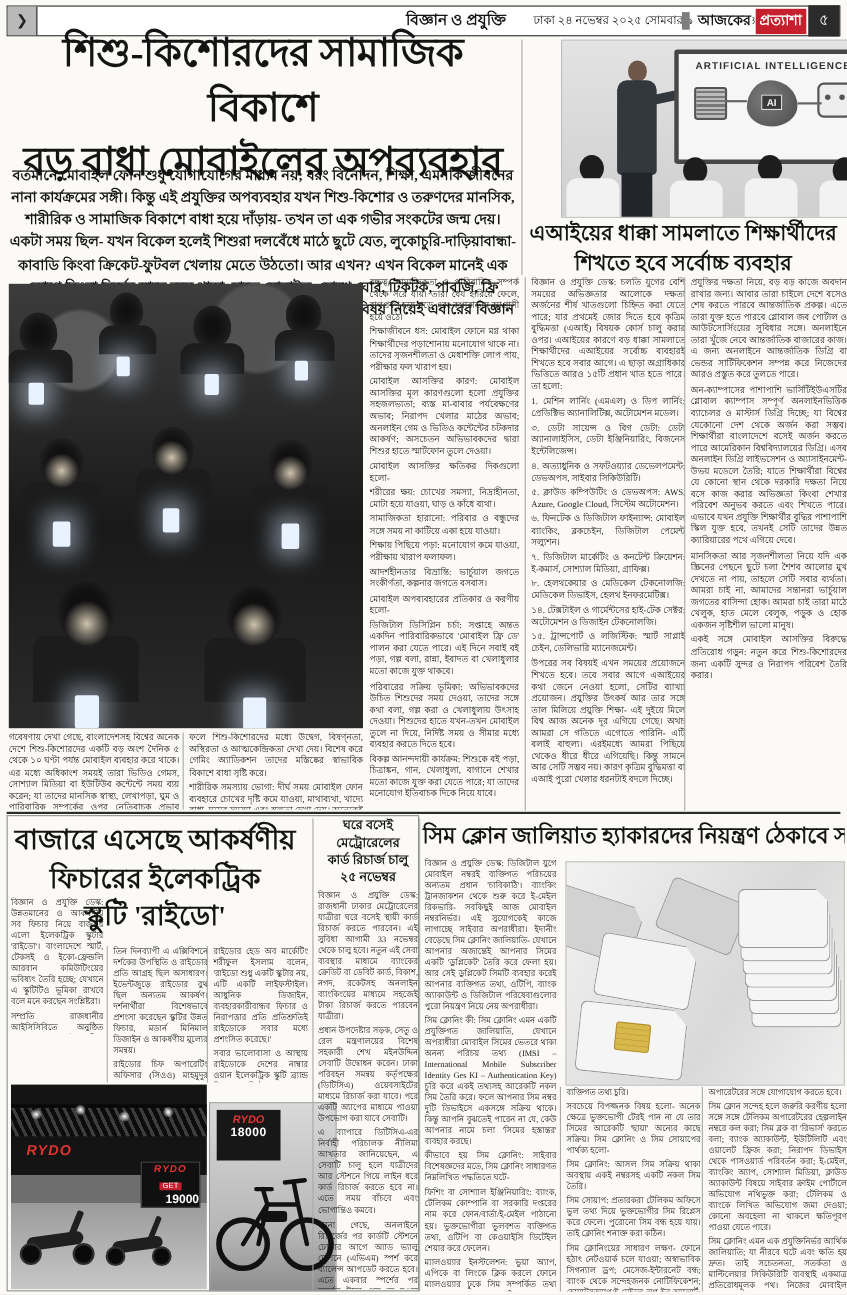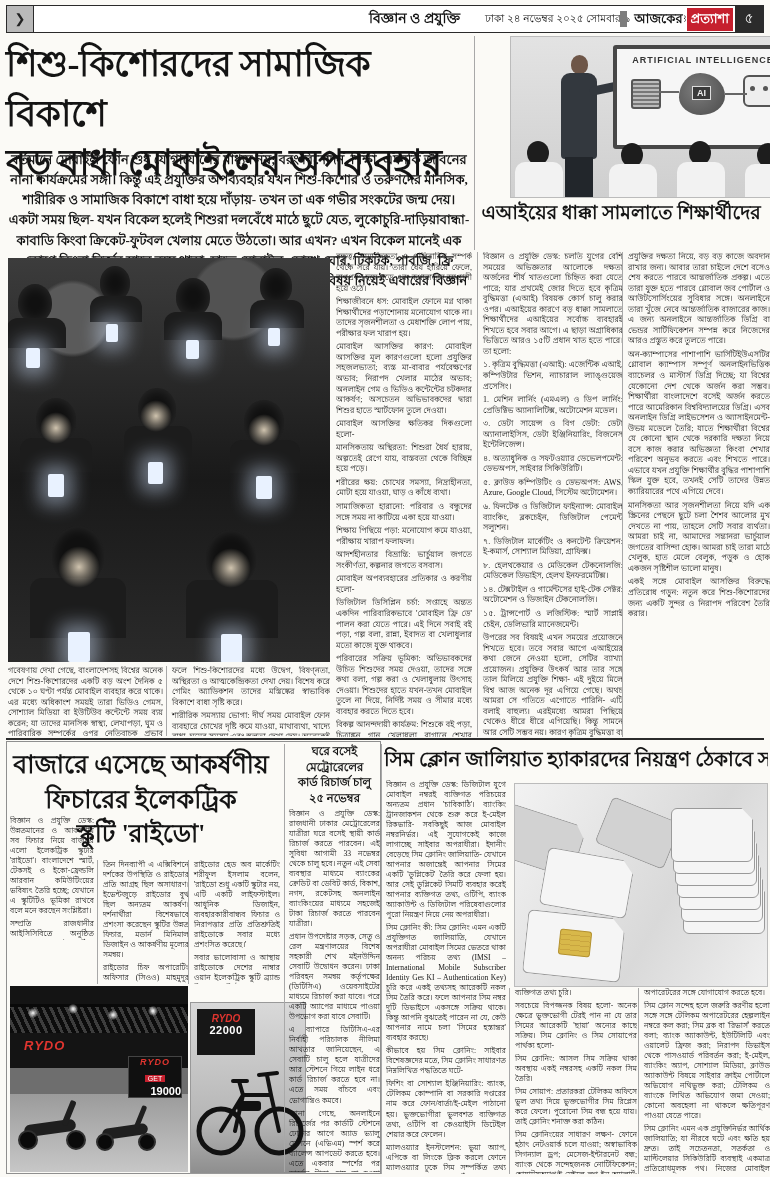--- a/index.html
+++ b/index.html
@@ -12,21 +12,21 @@
              display:flex;align-items:center;justify-content:center;font-size:13px;color:#222;cursor:pointer;}
   .section-name{position:absolute;left:330px;font-weight:bold;font-size:14px;margin-left:32px;}
   .dateline{position:absolute;left:478px;font-size:10.5px;}
   .logo-wrap{position:absolute;right:30px;display:flex;align-items:center;gap:3px;}
   .gray-tab{display:inline-block;width:7px;height:16px;background:#7d7d7d;}
   .logo-black{font-weight:bold;font-size:13px;background:#fff;padding:1px 1px 1px 4px;text-align:center;}
   .logo-red{font-weight:bold;font-size:13px;color:#fff;background:#c6202e;padding:1px 4px;}
   .page-num{position:absolute;right:0;top:-1.5px;width:26px;height:26px;background:#2b2b2b;color:#fff;
             display:flex;align-items:center;justify-content:center;font-size:14px;border:1.5px solid #2b2b2b;}
   
-  .feat-headline{position:absolute;left:6px;top:40px;width:466px;font-weight:bold;
+  .feat-headline{position:absolute;left:6px;top:24px;width:466px;text-align:center;font-weight:bold;
                  font-size:36px;line-height:1.38;letter-spacing:-0.5px;}
   .feat-lead{position:absolute;left:8px;top:150px;width:462px;font-size:13px;font-weight:600;
              line-height:1.55;text-align:center;}
   .vrule{position:absolute;width:1px;background:#a8a8a8;}
   .hrule{position:absolute;height:1.5px;background:#2b2b2b;}
   
   .col{position:absolute;font-size:8px;line-height:1.32;text-align:justify;overflow:hidden;}
   .col p{margin:0 0 3px;}
   .rule-l{border-left:1px solid #a8a8a8;padding-left:5px;}
   
@@ -159,20 +159,21 @@
         <div class="st-shirt"></div>
       </div>
     <div class="student" style="left:232px;top:106px">
         <div class="st-head"></div>
         <div class="st-shirt"></div>
       </div>
   </div>
 
   <div class="ai-headline">
     <div>এআইয়ের ধাক্কা সামলাতে শিক্ষার্থীদের</div>
+    <div>শিখতে হবে সর্বোচ্চ ব্যবহার</div>
   </div>
 
   <div class="collage">
     <div class="person" style="left:10px;top:26px">
         <div class="p-head" style="width:34px;height:38px"></div>
         <div class="p-shoulder" style="left:-12px;top:34px;width:60px;height:30px"></div>
         <div class="p-phone" style="left:8px;top:64px;width:14px;height:20px"></div>
       </div>
     <div class="person" style="left:92px;top:8px">
         <div class="p-head" style="width:30px;height:34px"></div>
@@ -219,33 +220,31 @@
         <div class="p-phone" style="left:15px;top:104px;width:21px;height:29px"></div>
         <div class="glowface" style="left:5px;top:18px;width:40px;height:40px"></div>
       </div>
   </div>
 
   <div class="col" style="left:336px;top:252px;width:136px;height:485px">
       <p>বন্ধুত্ব, সামাজিকতা ও পারিবারিক সম্পর্ক থেকে সরে যায়। তারা ধৈর্য হারিয়ে ফেলে, রাগপ্রবণ হয়ে পড়ে এবং কথাবার্তায় আগ্রাসী হয়ে ওঠে।</p>
       <p>শিক্ষাজীবনে ধস: মোবাইল ফোনে মগ্ন থাকা শিক্ষার্থীদের পড়াশোনায় মনোযোগ থাকে না। তাদের সৃজনশীলতা ও মেধাশক্তি লোপ পায়, পরীক্ষার ফল খারাপ হয়।</p>
       <p>মোবাইল আসক্তির কারণ: মোবাইল আসক্তির মূল কারণগুলো হলো প্রযুক্তির সহজলভ্যতা; ব্যস্ত মা-বাবার পর্যবেক্ষণের অভাব; নিরাপদ খেলার মাঠের অভাব; অনলাইন গেম ও ভিডিও কন্টেন্টের চটকদার আকর্ষণ; অসচেতন অভিভাবকদের দ্বারা শিশুর হাতে স্মার্টফোন তুলে দেওয়া।</p>
       <p>মোবাইল আসক্তির ক্ষতিকর দিকগুলো হলো-</p>
-      <p>মানসিকতায় অস্থিরতা: শিশুরা ধৈর্য হারায়, অল্পতেই রেগে যায়, বাস্তবতা থেকে বিচ্ছিন্ন হয়ে পড়ে।</p>
       <p>শরীরের ক্ষয়: চোখের সমস্যা, নিদ্রাহীনতা, মোটা হয়ে যাওয়া, ঘাড় ও কাঁধে ব্যথা।</p>
       <p>সামাজিকতা হারানো: পরিবার ও বন্ধুদের সঙ্গে সময় না কাটিয়ে একা হয়ে যাওয়া।</p>
       <p>শিক্ষায় পিছিয়ে পড়া: মনোযোগ কমে যাওয়া, পরীক্ষায় খারাপ ফলাফল।</p>
       <p>আদর্শহীনতার বিভ্রান্তি: ভার্চুয়াল জগতে সংকীর্ণতা, কল্পনার জগতে বসবাস।</p>
       <p>মোবাইল অপব্যবহারের প্রতিকার ও করণীয় হলো-</p>
       <p>ডিজিটাল ডিসিপ্লিন চর্চা: সপ্তাহে অন্তত একদিন পারিবারিকভাবে 'মোবাইল ফ্রি ডে' পালন করা যেতে পারে। এই দিনে সবাই বই পড়া, গল্প বলা, রান্না, ইবাদত বা খেলাধুলার মতো কাজে যুক্ত থাকবে।</p>
       <p>পরিবারের সক্রিয় ভূমিকা: অভিভাবকদের উচিত শিশুদের সময় দেওয়া, তাদের সঙ্গে কথা বলা, গল্প করা ও খেলাধুলায় উৎসাহ দেওয়া। শিশুদের হাতে যখন-তখন মোবাইল তুলে না দিয়ে, নির্দিষ্ট সময় ও সীমার মধ্যে ব্যবহার করতে দিতে হবে।</p>
       <p>বিকল্প আনন্দদায়ী কার্যক্রম: শিশুকে বই পড়া, চিত্রাঙ্কন, গান, খেলাধুলা, বাগানে শেখার মতো কাজে যুক্ত করা যেতে পারে; যা তাদের মনোযোগ ইতিবাচক দিকে নিয়ে যাবে।</p>
     </div>
   <div class="col rule-l" style="left:477px;top:252px;width:140px;height:485px">
       <p>বিজ্ঞান ও প্রযুক্তি ডেস্ক: চলতি যুগের বেশি সময়ের অভিজ্ঞতার আলোকে দক্ষতা অর্জনের শীর্ষ খাতগুলো চিহ্নিত করা যেতে পারে; যার প্রথমেই জোর দিতে হবে কৃত্রিম বুদ্ধিমত্তা (এআই) বিষয়ক কোর্স চালু করার ওপর। এআইয়ের কারণে বড় ধাক্কা সামলাতে শিক্ষার্থীদের এআইয়ের সর্বোচ্চ ব্যবহারই শিখতে হবে সবার আগে। এ ছাড়া অগ্রাধিকার ভিত্তিতে আরও ১৫টি প্রধান খাত হতে পারে। তা হলো:</p>
-      <p>১. কৃত্রিম বুদ্ধিমত্তা (এআই): এজেন্টিক এআই, কম্পিউটার ভিশন, ন্যাচারাল ল্যাঙ্গুয়েজ প্রসেসিং।</p>
       <p>1. মেশিন লার্নিং (এমএল) ও ডিপ লার্নিং: প্রেডিক্টিভ অ্যানালিটিক্স, অটোমেশন মডেল।</p>
       <p>৩. ডেটা সায়েন্স ও বিগ ডেটা: ডেটা অ্যানালাইসিস, ডেটা ইঞ্জিনিয়ারিং, বিজনেস ইন্টেলিজেন্স।</p>
       <p>৪. অত্যাধুনিক ও সফটওয়্যার ডেভেলপমেন্ট: ডেভঅপস, সাইবার সিকিউরিটি।</p>
       <p>৫. ক্লাউড কম্পিউটিং ও ডেভঅপস: AWS, Azure, Google Cloud, সিস্টেম অটোমেশন।</p>
       <p>৬. ফিনটেক ও ডিজিটাল ফাইন্যান্স: মোবাইল ব্যাংকিং, ব্লকচেইন, ডিজিটাল পেমেন্ট সল্যুশন।</p>
       <p>৭. ডিজিটাল মার্কেটিং ও কনটেন্ট ক্রিয়েশন: ই-কমার্স, সোশ্যাল মিডিয়া, গ্রাফিক্স।</p>
       <p>৮. হেলথকেয়ার ও মেডিকেল টেকনোলজি: মেডিকেল ডিভাইস, হেলথ ইনফরমেটিক্স।</p>
       <p>১৪. টেক্সটাইল ও গার্মেন্টসের হাই-টেক সেক্টর: অটোমেশন ও ডিজাইন টেকনোলজি।</p>
       <p>১৫. ট্রান্সপোর্ট ও লজিস্টিক: স্মার্ট সাপ্লাই চেইন, ডেলিভারি ম্যানেজমেন্ট।</p>
       <p>উপরের সব বিষয়ই এখন সময়ের প্রয়োজনে শিখতে হবে। তবে সবার আগে এআইয়ের কথা জেনে নেওয়া হলো, সেটির ব্যাখ্যা প্রয়োজন। প্রযুক্তির উৎকর্ষ আর তার সঙ্গে তাল মিলিয়ে প্রযুক্তি শিক্ষা- এই দুইয়ে মিলে বিশ্ব আজ অনেক দূর এগিয়ে গেছে। অথচ আমরা সে গতিতে এগোতে পারিনি- এটি বলাই বাহুল্য। এরইমধ্যে আমরা পিছিয়ে থেকেও ধীরে ধীরে এগিয়েছি। কিন্তু সামনে আর সেটি সম্ভব নয়। কারণ কৃত্রিম বুদ্ধিমত্তা বা এআই পুরো খেলার ধরনটাই বদলে দিচ্ছে।</p>
@@ -309,21 +308,21 @@
       <div class="sc-body" style="left:6px;top:16px;width:46px;height:11px"></div>
       <div class="sc-col" style="left:42px;top:-5px;width:5px;height:24px"></div>
       <div class="wheel" style="left:0;top:23px;width:14px;height:14px"></div>
       <div class="wheel" style="left:42px;top:23px;width:14px;height:14px"></div>
     </div>
   </div>
 
   <div class="bike-photo">
     <div class="poster">
       <div class="pb">RYDO</div>
-      <div class="pp">22000</div>
+      <div class="pp">18000</div>
     </div>
     <svg width="114" height="170" viewBox="0 0 114 170">
       <circle cx="30" cy="128" r="22" fill="none" stroke="#111" stroke-width="5"></circle>
       <circle cx="88" cy="128" r="22" fill="none" stroke="#111" stroke-width="5"></circle>
       <path d="M30 128 L52 92 L80 92 L88 128 M52 92 L44 128 M52 92 L48 78 M42 78 L56 78 M80 92 L76 72 M68 72 L86 70" fill="none" stroke="#111" stroke-width="4" stroke-linecap="round"></path>
       <rect x="46" y="98" width="24" height="10" rx="3" fill="#111"></rect>
     </svg>
   </div>
 
   <div class="metro-col">

